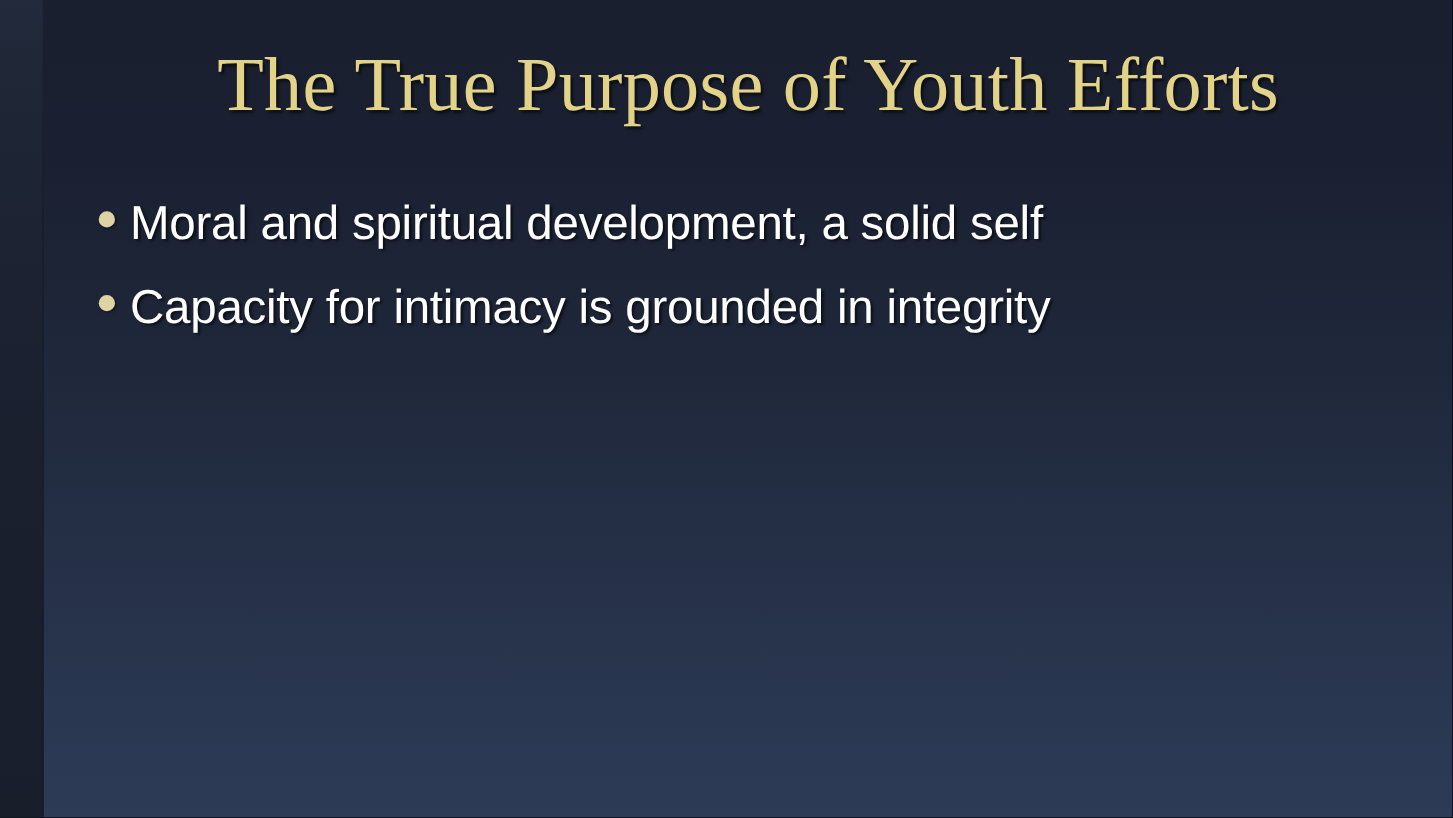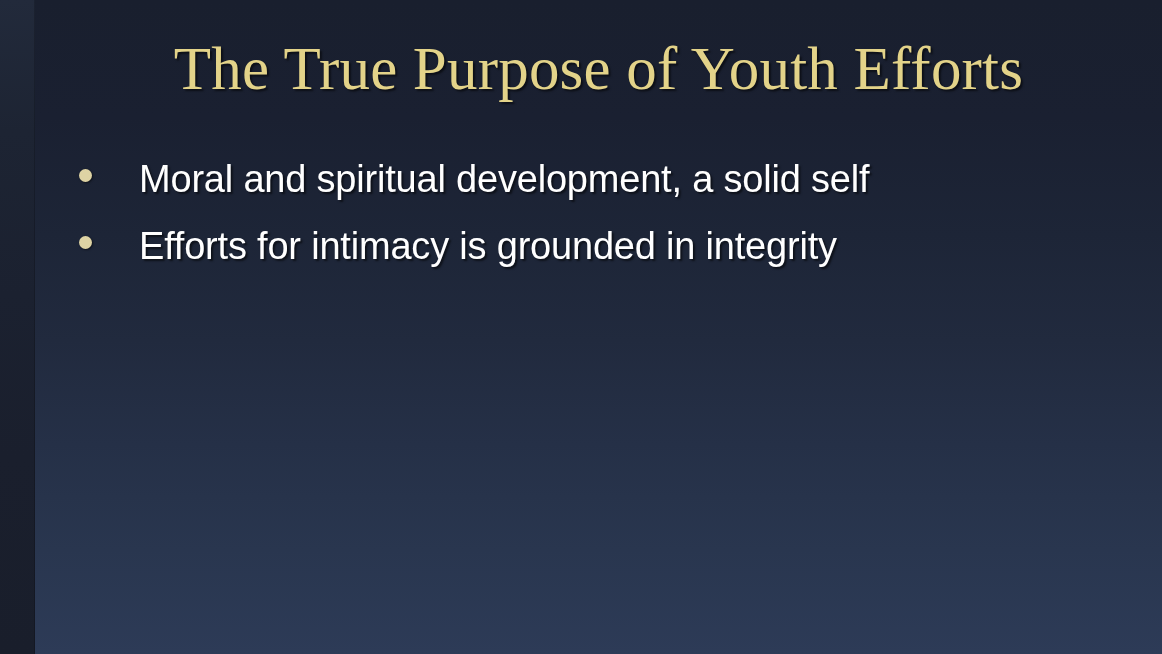--- a/index.html
+++ b/index.html
@@ -79,21 +79,20 @@
   .bullets {
     position: absolute;
     left: 60px;
     top: 150px;
     width: 1060px;
   }
   .bullet-row {
     display: flex;
     align-items: flex-start;
     margin-bottom: 7px;
-    gap: 35px;
   }
   .bullet-marker {
     flex: 0 0 auto;
     width: 44px;
     padding-top: 19px;
     display: flex;
     justify-content: flex-start;
     padding-left: 19px;
     box-sizing: border-box;
   }
@@ -137,18 +136,18 @@
         <span class="bullet-text">Moral and spiritual development, a solid self</span>
       </div>
 
 
 
 
       <div class="bullet-row">
         <span class="bullet-marker">
           <span class="bullet-dot"></span>
         </span>
-        <span class="bullet-text">Efforts for intimacy is grounded in integrity</span>
+        <span class="bullet-text">Capacity for intimacy is grounded in integrity</span>
       </div>
 
     </div>
   </div>
 </div>
 
 </body></html>

